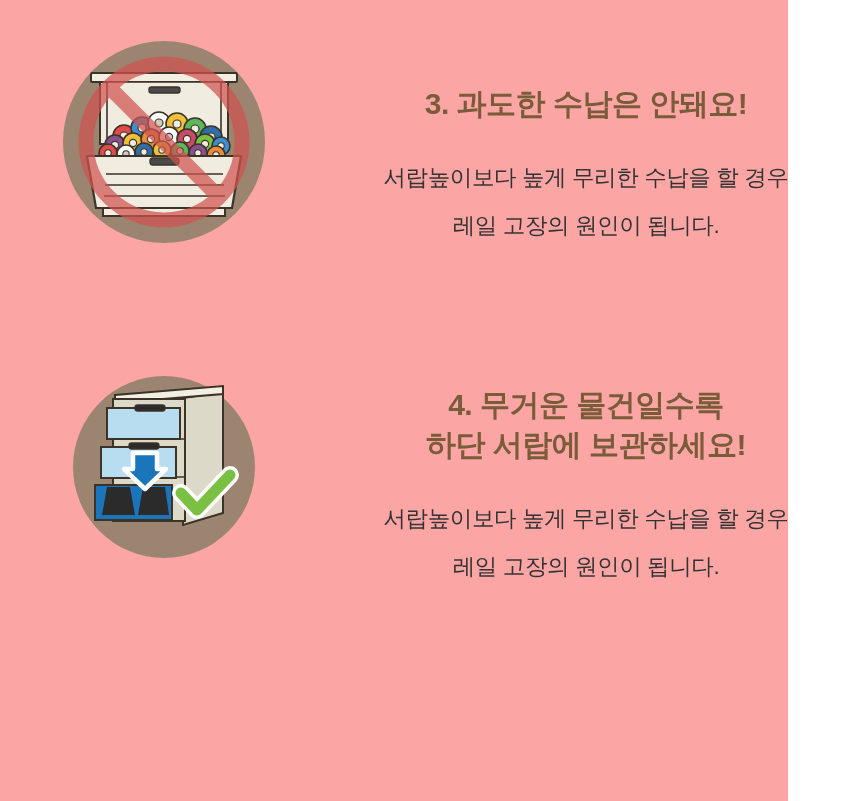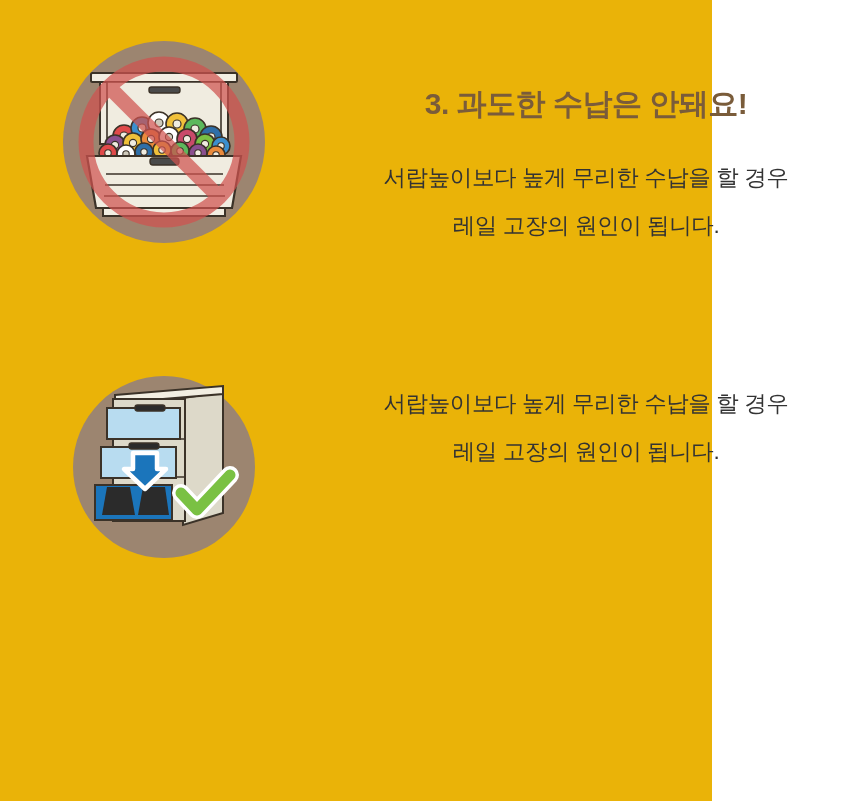--- a/index.html
+++ b/index.html
@@ -10,23 +10,23 @@
     width: 860px;
     height: 801px;
     background: #ffffff;
     font-family: "Liberation Sans", sans-serif;
     overflow: hidden;
     position: relative;
   }
 
   .page {
     position: relative;
-    width: 712px;
+    width: 788px;
     height: 801px;
-    background: #eab308;
+    background: #fca5a5;
   }
 
   
   .section {
     position: absolute;
     left: 0;
     width: 860px;
     display: block;
   }
   #section-3 { top: 40px;  height: 260px; }
@@ -212,18 +212,20 @@
         </g>
 
         <g>
           <path d="M108 128 L124 145 L157 110" fill="none" stroke="#ffffff" stroke-width="18" stroke-linecap="round" stroke-linejoin="round"></path>
           <path d="M108 128 L124 145 L157 110" fill="none" stroke="#7ac143" stroke-width="11" stroke-linecap="round" stroke-linejoin="round"></path>
         </g>
       </svg>
     </div>
 
     <div class="text-col">
+      <h2 class="heading">4. 무거운 물건일수록
+하단 서랍에 보관하세요!</h2>
       <p class="body-text">서랍높이보다 높게 무리한 수납을 할 경우
 레일 고장의 원인이 됩니다.</p>
     </div>
   </div>
 
 </div>
 
 </body></html>

